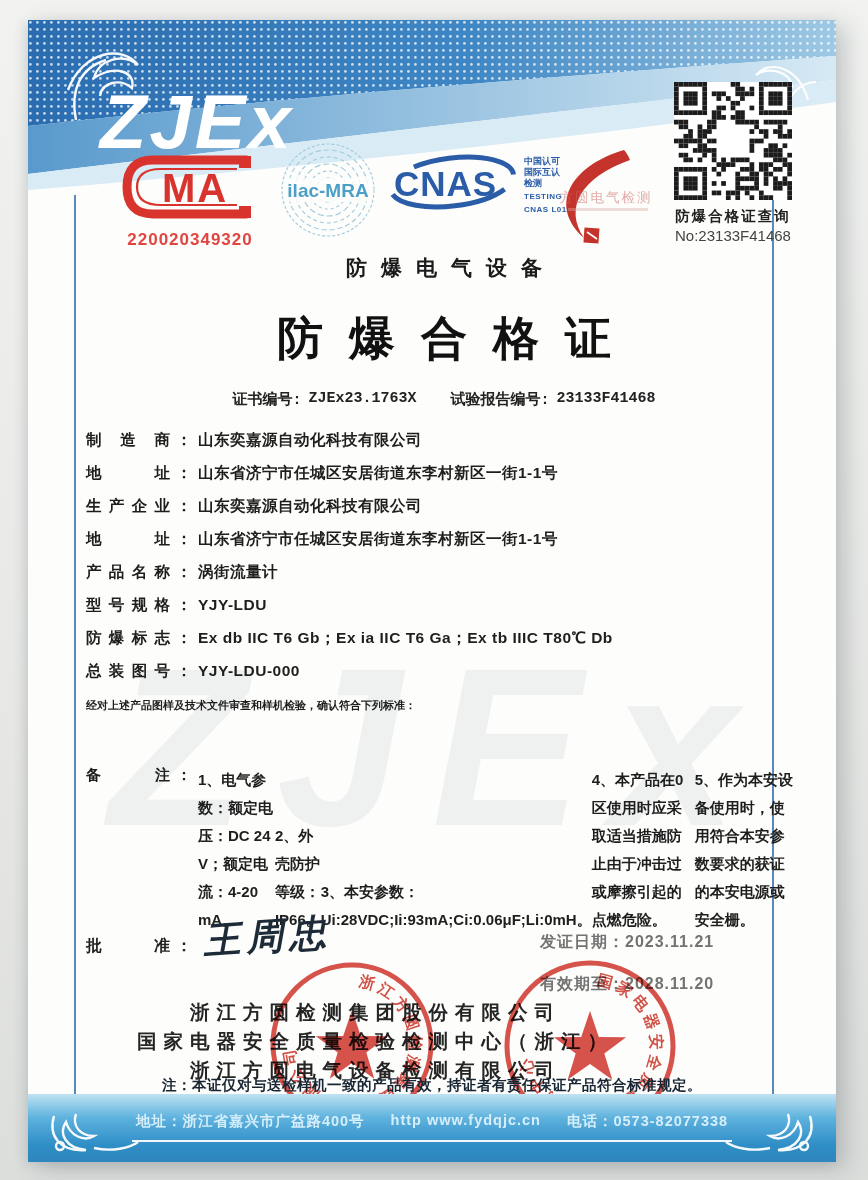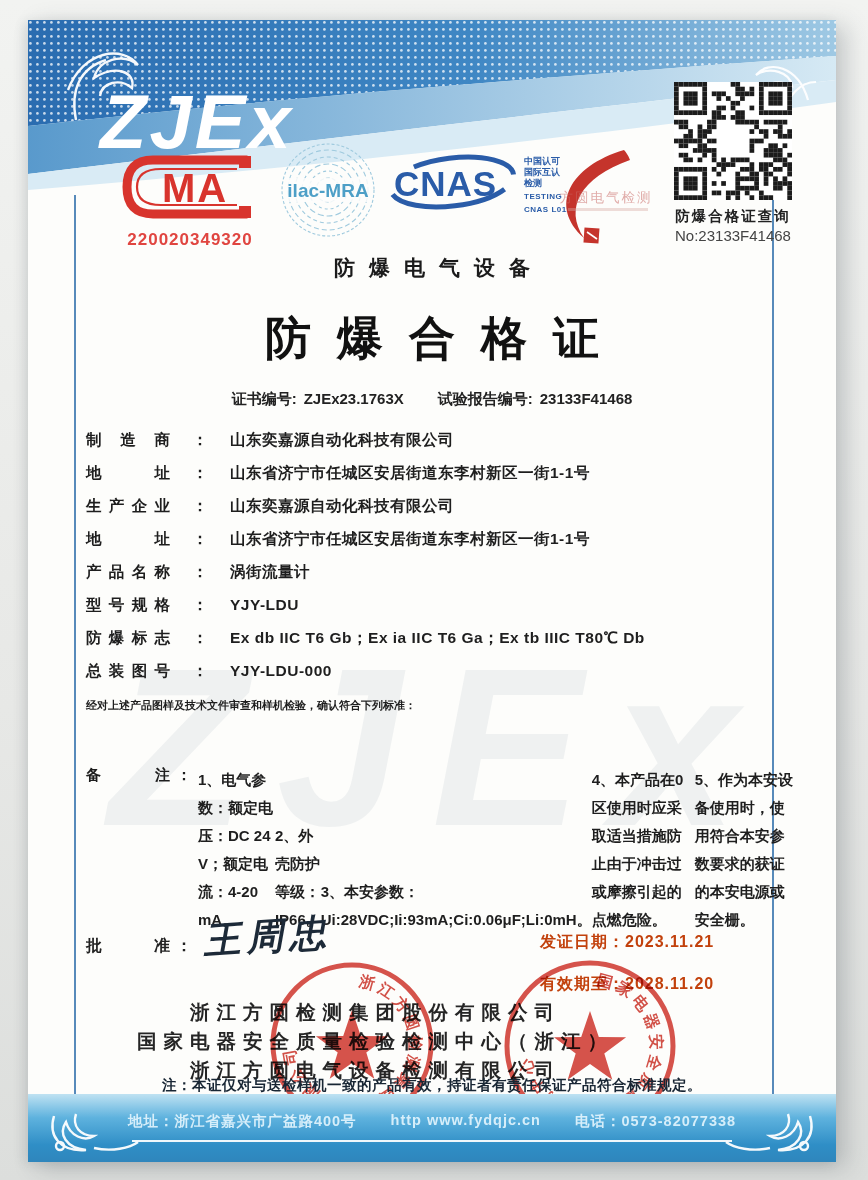--- a/index.html
+++ b/index.html
@@ -38,48 +38,48 @@
   .cnas{position:absolute;left:358px;top:14px;display:flex;align-items:flex-start;}
   .cnas-side{margin-left:6px;margin-top:4px;}
   .cnas-side .zh{font-size:9px;color:#2a5ca8;line-height:11px;font-weight:bold;}
   .cnas-side .en{font-size:8px;color:#2a5ca8;font-weight:bold;line-height:10px;margin-top:3px;letter-spacing:.5px;}
   .fy-logo{position:absolute;left:500px;top:2px;}
   .qr-block{position:absolute;right:28px;top:-56px;width:150px;text-align:center;}
   .qr-caption{font-size:14.5px;font-weight:bold;color:#222;letter-spacing:2px;margin-top:3px;}
   .qr-number{font-size:15px;color:#444;margin-top:1px;}
 
   
-  .title-block{position:absolute;top:234px;left:0;width:100%;text-align:center;z-index:2;}
+  .title-block{position:absolute;top:234px;left:12px;width:100%;text-align:center;z-index:2;font-family:Liberation Mono, monospace;}
   .title-cat{font-size:21px;font-weight:bold;letter-spacing:14px;color:#1b1b1b;text-indent:14px;}
   .title-main{font-size:46px;font-weight:bold;letter-spacing:26px;color:#111;margin-top:26px;text-indent:26px;}
   .title-nums{margin-top:20px;font-size:15px;font-weight:bold;color:#222;display:flex;justify-content:center;gap:34px;}
   .title-nums .grp{display:flex;gap:7px;}
 
   
   .fields{position:absolute;top:410px;left:58px;right:58px;z-index:2;}
-  .frow{display:flex;align-items:baseline;height:33px;font-size:15.5px;font-weight:bold;color:#1e1e1e;gap:16px;}
+  .frow{display:flex;align-items:baseline;height:33px;font-size:15.5px;font-weight:bold;color:#1e1e1e;}
   .lbl{display:inline-block;width:84px;text-align:justify;text-align-last:justify;flex:0 0 84px;}
   .colon{flex:0 0 28px;text-align:center;}
   .val{letter-spacing:.5px;}
 
   .statement{position:absolute;top:678px;left:58px;font-size:11px;font-weight:bold;color:#1e1e1e;z-index:2;}
   .standards{position:absolute;top:712px;left:198px;font-size:15.5px;font-weight:bold;color:#1e1e1e;z-index:2;letter-spacing:.3px;}
 
   .remarks{position:absolute;top:746px;left:58px;right:40px;display:flex;z-index:2;font-size:15px;font-weight:bold;color:#1e1e1e;}
   .remarks .items{display:flex;flex-direction:row;align-items:flex-end;}
   .remarks .items div{line-height:28px;}
 
   
   .approval{position:absolute;top:916px;left:58px;display:flex;font-size:16px;font-weight:bold;z-index:2;}
   .sig{
     position:absolute;top:892px;left:175px;font-size:37px;font-weight:bold;
     color:#1d2a38;transform:rotate(-4deg);letter-spacing:6px;z-index:2;
     font-style:italic;
   }
-  .dates{position:absolute;top:912px;left:512px;z-index:2;font-size:16px;font-weight:bold;color:#c2410c;}
+  .dates{position:absolute;top:912px;left:512px;z-index:2;font-size:16px;font-weight:bold;color:#737373;}
   .dates div{margin-bottom:21px;letter-spacing:1px;}
 
   .companies{position:absolute;top:978px;left:0;width:86%;text-align:center;z-index:2;}
   .companies div{font-size:19.5px;font-weight:bold;color:#252525;letter-spacing:7px;line-height:29px;}
 
   .bottom-note{position:absolute;top:1056px;left:0;width:100%;text-align:center;font-size:14.5px;font-weight:bold;color:#182634;z-index:4;letter-spacing:.5px;}
 
   
   .seal{position:absolute;z-index:3;opacity:.85;mix-blend-mode:multiply;}
   .seal1{left:238px;top:938px;}
@@ -87,21 +87,21 @@
 
   
   .footer-band{
     position:absolute;left:0;right:0;bottom:0;height:68px;z-index:3;
     background:linear-gradient(180deg,#bfe2f2 0%,#5eb2de 35%,#2f8ec6 75%,#2f86bc 100%);
   }
   .footer-line{position:absolute;left:104px;right:104px;top:46px;height:2px;background:rgba(255,255,255,.92);}
   .footer-address{
     position:absolute;top:18px;left:0;width:100%;text-align:center;
     font-size:14.5px;font-weight:bold;color:rgba(236,249,255,.85);
-    display:flex;justify-content:center;gap:34px;letter-spacing:1px;
+    display:flex;justify-content:center;gap:26px;letter-spacing:1px;
   }
   .flourish{position:absolute;}
 </style>
 </head>
 <body>
 
 <div class="paper">
 
   <div class="watermark">ZJEx</div>
 

